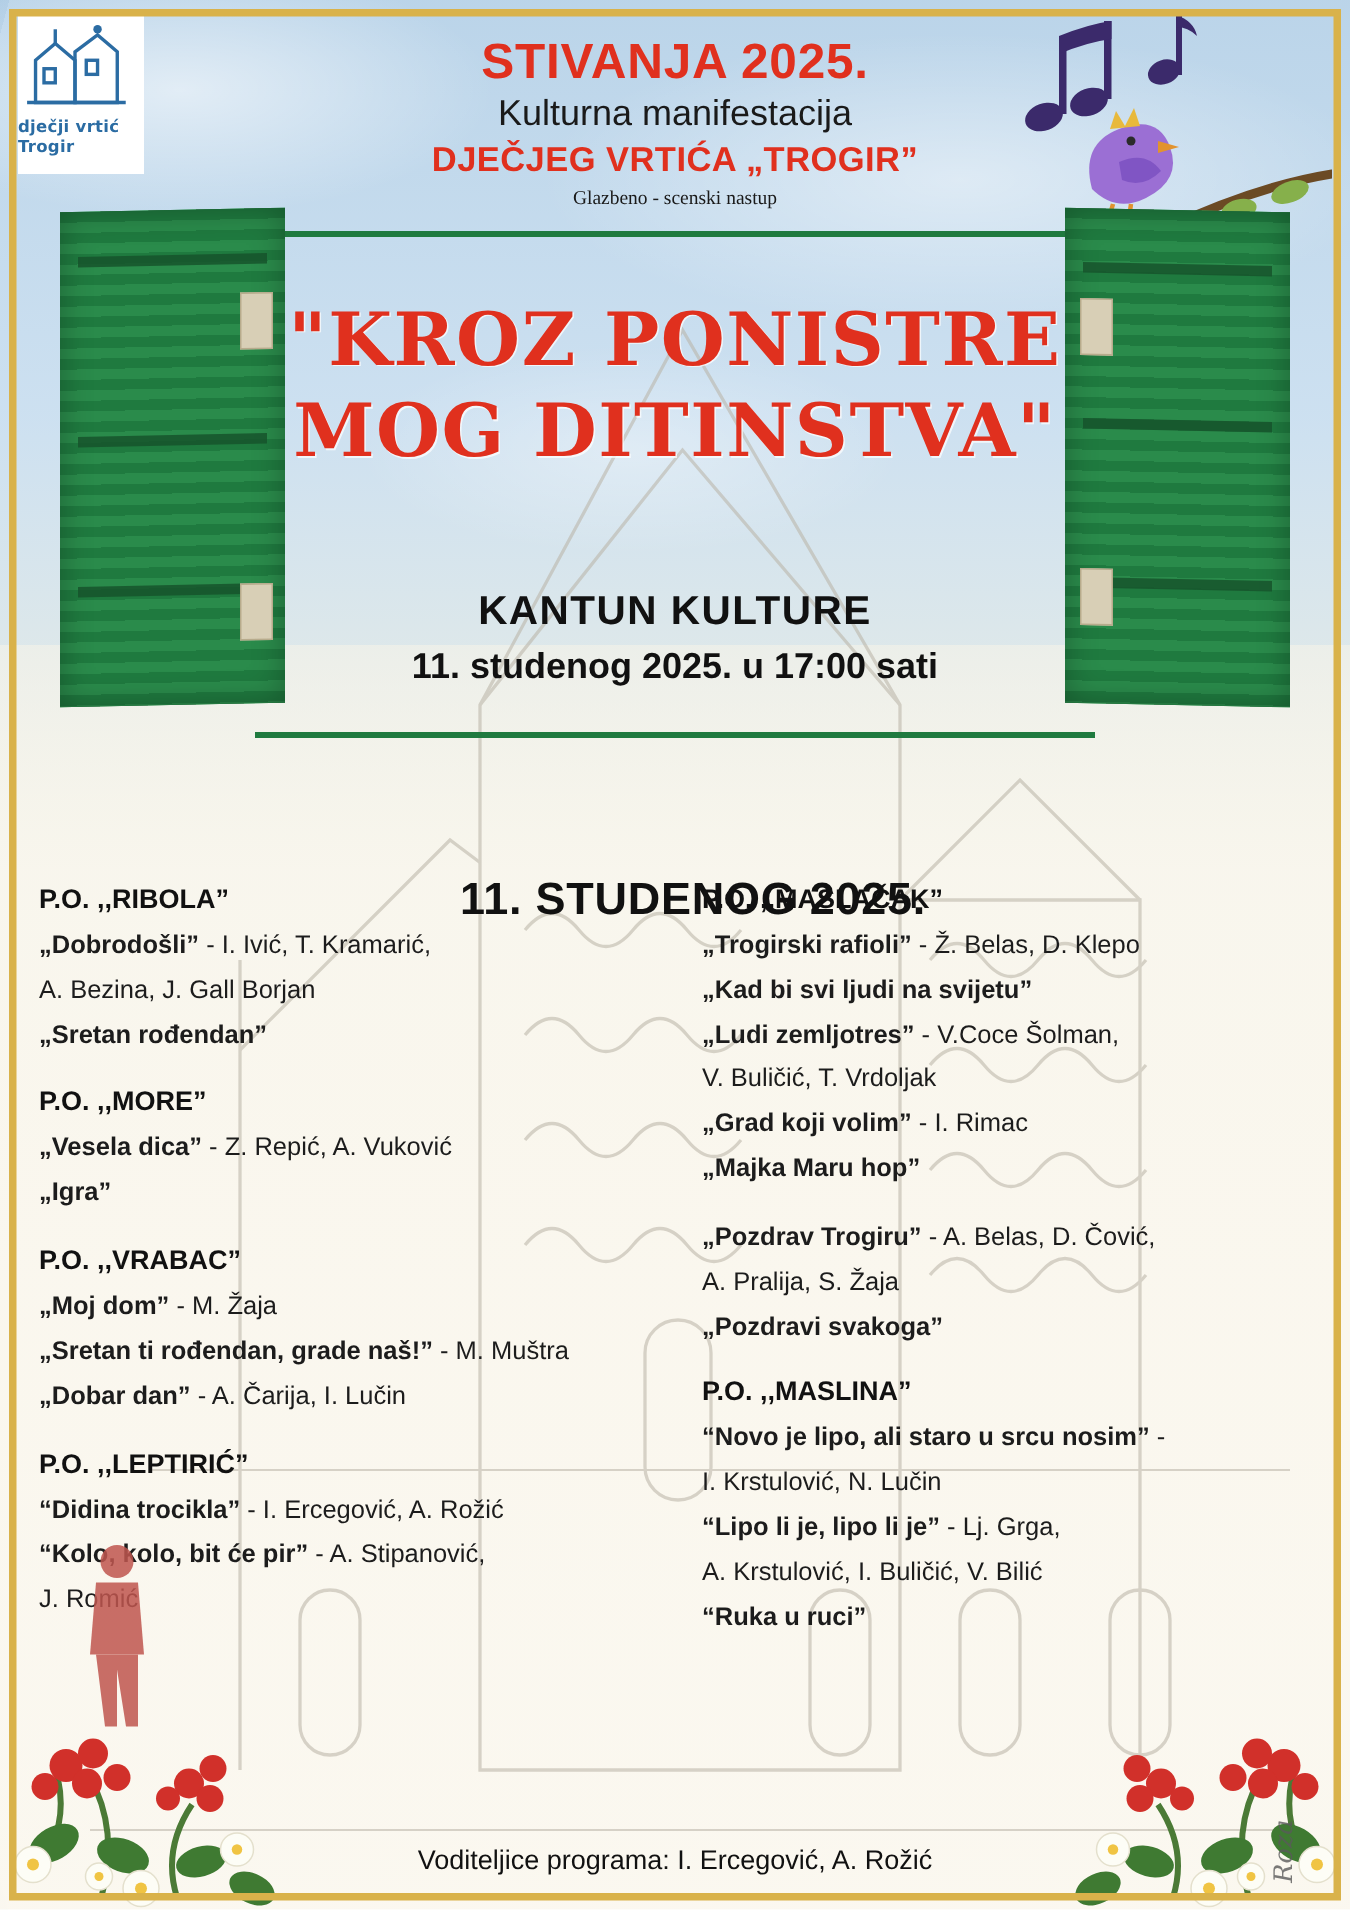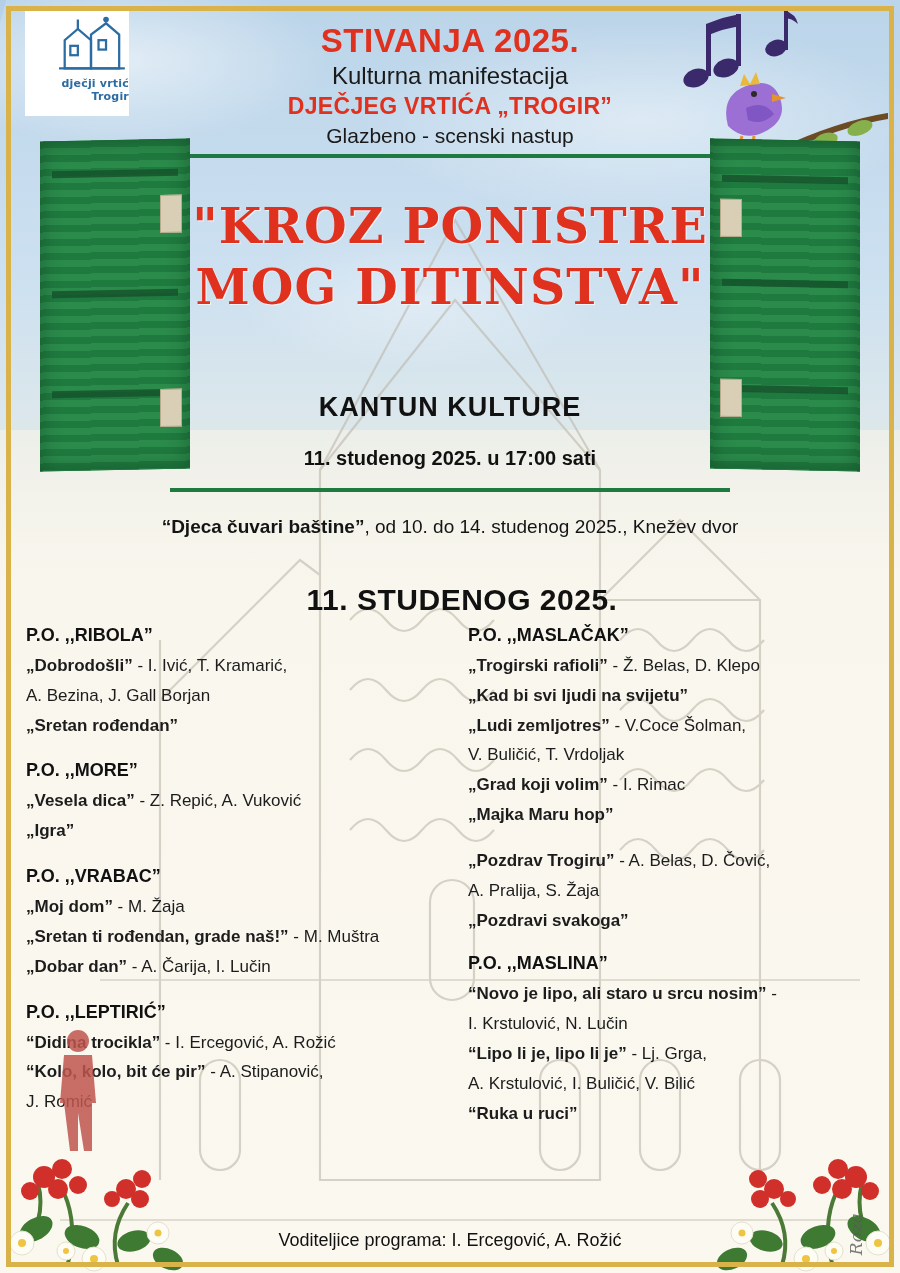--- a/index.html
+++ b/index.html
@@ -53,25 +53,24 @@
     inset: 0;
     pointer-events: none;
     opacity: 0.55;
   }
 
   
   .logo {
     position: absolute;
     left: 12px;
     top: 8px;
-    width: 104px;
+    width: 84px;
     height: 108px;
     background: #ffffff;
-    text-align: right;
-    margin-left: 13px;
+    text-align: left;
   }
   .logo-mark {
     margin: 4px auto 0;
     width: 76px;
     height: 62px;
   }
   .logo-text {
     font-family: "DejaVu Sans", sans-serif;
     font-size: 11px;
     font-weight: bold;
@@ -123,23 +122,24 @@
     margin-top: 2px;
   }
   .subtitle-2 {
     font-size: 23px;
     font-weight: bold;
     color: #e0301e;
     margin-top: 3px;
     letter-spacing: .3px;
   }
   .subtitle-3 {
-    font-size: 21px;
+    font-size: 13px;
     color: #1a1a1a;
     margin-top: 4px;
+    font-family: Liberation Serif, serif;
   }
 
   
   .window-band {
     position: absolute;
     left: 20px;
     right: 20px;
     top: 140px;
     height: 350px;
   }
@@ -201,24 +201,24 @@
     top: 392px;
     text-align: center;
   }
   .venue-name {
     font-size: 27px;
     font-weight: bold;
     color: #111;
     letter-spacing: 1px;
   }
   .venue-date {
-    font-size: 20px;
+    font-size: 24px;
     font-weight: bold;
     color: #111;
-    margin-top: 24px;
+    margin-top: 8px;
   }
 
   
   .flowers {
     position: absolute;
     width: 200px;
     height: 140px;
     bottom: 0;
   }
   .flowers.left { left: 8px; }
@@ -246,21 +246,21 @@
     color: #111;
     letter-spacing: .5px;
     margin-left: 24px;
   }
 
   
   .columns {
     position: absolute;
     left: 26px;
     right: 26px;
-    top: 625px;
+    top: 589px;
     display: flex;
     gap: 28px;
   }
   .col { width: 50%; }
   .group { margin-bottom: 22px; }
   .group-title {
     font-size: 18px;
     font-weight: bold;
     color: #111;
     margin-bottom: 7px;
@@ -487,23 +487,20 @@
       <g fill="#f0c443">
         <circle cx="14" cy="110" r="4"></circle>
           <circle cx="86" cy="126" r="4"></circle>
           <circle cx="150" cy="100" r="3.5"></circle>
         <circle cx="58" cy="118" r="3"></circle>
       </g>
     </g>
   </svg>
 
   <div class="exhibition">
-    <div>
-      <b>“Djeca čuvari baštine”</b><span>, od 10. do 14. studenog 2025., Knežev dvor</span>
-    </div>
   </div>
 
   <div class="day-title">11. STUDENOG 2025.</div>
 
   <div class="columns">
     <div class="col left" id="col-left">
         <div class="group">
           <div class="group-title">P.O. ,,RIBOLA”</div>
           <div class="entry"><b>„Dobrodošli”</b><span> - I. Ivić, T. Kramarić,</span></div>
           <div class="entry"><span>A. Bezina, J. Gall Borjan</span></div>

